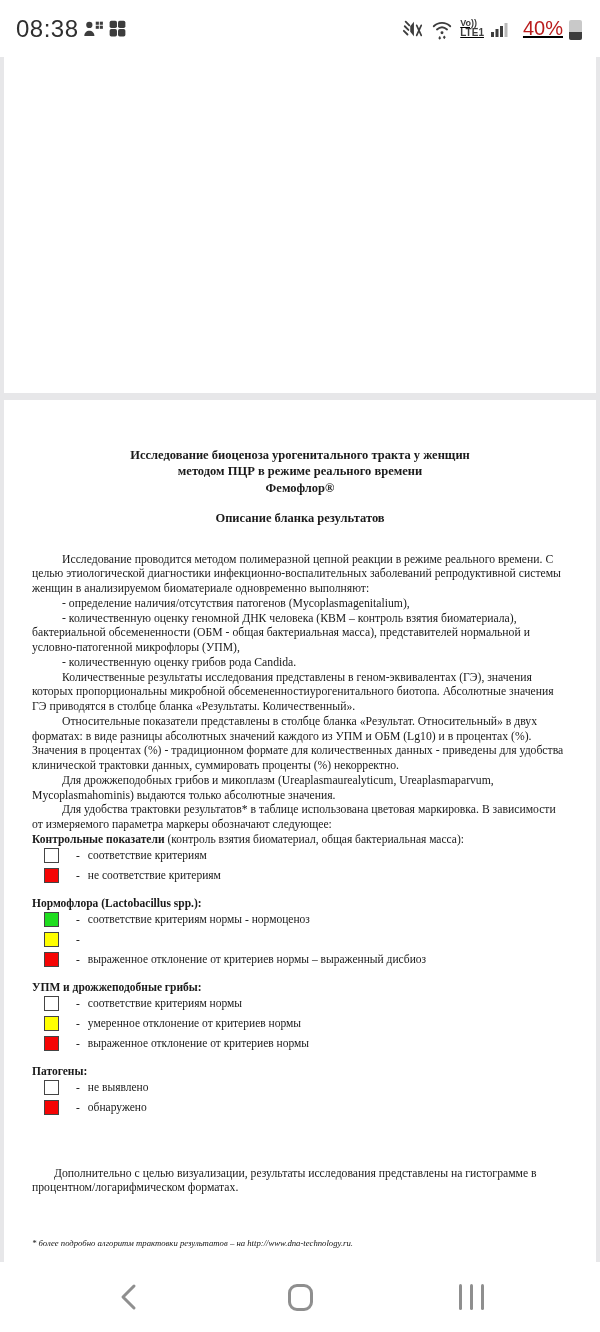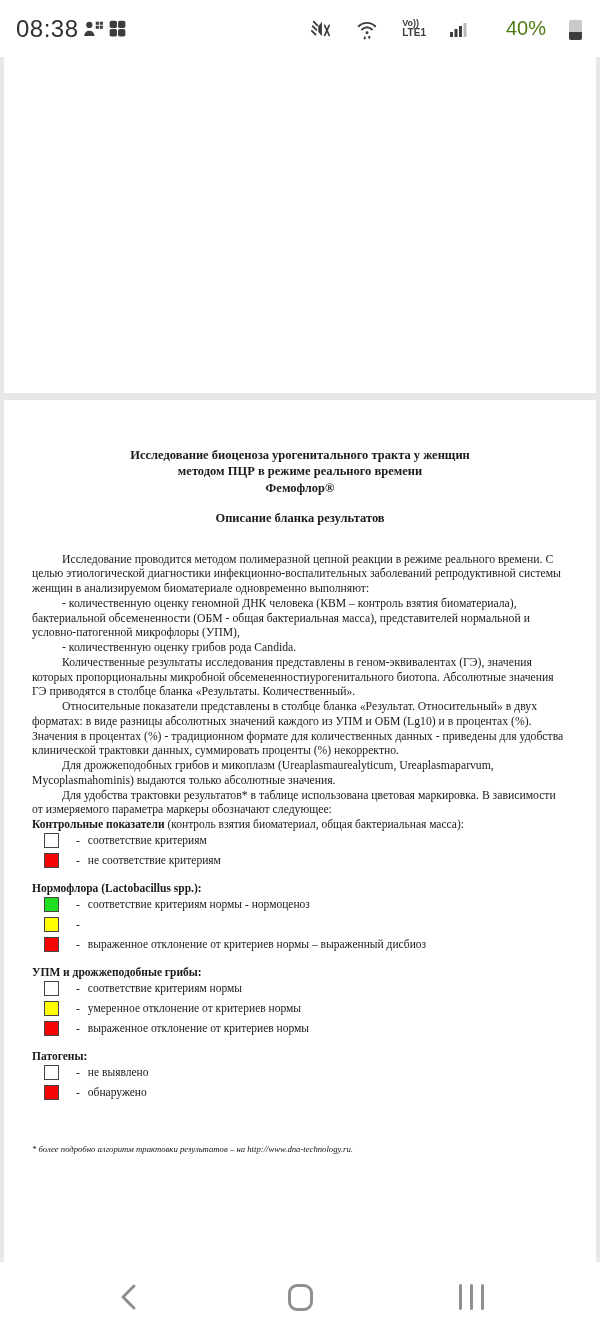--- a/index.html
+++ b/index.html
@@ -4,25 +4,25 @@
 <style>
   * { margin:0; padding:0; box-sizing:border-box; }
   html,body { width:600px; height:1332px; background:#fff; font-family:"Liberation Sans", sans-serif; }
   .screen { width:600px; height:1332px; display:flex; flex-direction:column; overflow:hidden; background:#fff; }
 
   
   .status-bar { height:57px; background:#fff; display:flex; align-items:center; justify-content:space-between; padding:0 18px 0 16px; flex:0 0 auto; }
   .sb-left { display:flex; align-items:center; gap:3px; }
   .sb-time { font-size:24px; color:#2f2f2f; letter-spacing:.5px; }
   .sb-icon { display:inline-flex; align-items:center; }
-  .sb-right { display:flex; align-items:center; gap:23px; }
+  .sb-right { display:flex; align-items:center; gap:6px;text-decoration:underline; }
   .net-label { display:flex; flex-direction:column; align-items:flex-start; line-height:1; color:#3d3d3d; font-weight:bold; }
   .net-label .top { font-size:9px; }
   .net-label .bot { font-size:10px; }
-  .sb-batt-pct { font-size:20px; color:#4d7c0f; margin-left:14px; }
+  .sb-batt-pct { font-size:20px; color:#b91c1c; margin-left:7px; }
   .battery { width:13px; height:20px; border-radius:2px; background:#c9c9c9; position:relative; overflow:hidden; }
   .battery:before { content:""; position:absolute; top:-3px; left:3px; width:7px; height:3px; background:#c9c9c9; border-radius:1px; }
   .battery .fill { position:absolute; bottom:0; left:0; right:0; height:42%; background:#3d3d3d; }
   .battery-wrap { display:inline-flex; padding-top:3px; }
 
   
   .viewer { flex:1 1 auto; background:#e7e7e9; padding:0 4px; display:flex; flex-direction:column; }
   .page { background:#fff; width:100%; }
   .page-prev { height:336px; flex:0 0 auto; }
   .page-gap { height:7px; flex:0 0 auto; }
@@ -126,20 +126,21 @@
     <section class="page page-main">
       <h1 class="doc-title">
         <div>Исследование биоценоза урогенитального тракта у женщин</div>
         <div>методом ПЦР в режиме реального времени</div>
         <div>Фемофлор®</div>
       </h1>
       <h2 class="doc-subtitle">Описание бланка результатов</h2>
 
       <div class="doc-body" id="doc-paragraphs">
           <p>Исследование проводится методом полимеразной цепной реакции в режиме реального времени. С целью этиологической диагностики инфекционно-воспалительных заболеваний репродуктивной системы женщин в анализируемом биоматериале одновременно выполняют:</p>
+          <p>- определение наличия/отсутствия патогенов (Mycoplasmagenitalium),</p>
           <p>- количественную оценку геномной ДНК человека (КВМ – контроль взятия биоматериала), бактериальной обсемененности (ОБМ - общая бактериальная масса), представителей нормальной и условно-патогенной микрофлоры (УПМ),</p>
           <p>- количественную оценку грибов рода Candida.</p>
           <p>Количественные результаты исследования представлены в геном-эквивалентах (ГЭ), значения которых пропорциональны микробной обсемененностиурогенитального биотопа. Абсолютные значения ГЭ приводятся в столбце бланка «Результаты. Количественный».</p>
           <p>Относительные показатели представлены в столбце бланка «Результат. Относительный» в двух форматах: в виде разницы абсолютных значений каждого из УПМ и ОБМ (Lg10) и в процентах (%). Значения в процентах (%) - традиционном формате для количественных данных - приведены для удобства клинической трактовки данных, суммировать проценты (%) некорректно.</p>
           <p>Для дрожжеподобных грибов и микоплазм (Ureaplasmaurealyticum, Ureaplasmaparvum, Mycoplasmahominis) выдаются только абсолютные значения.</p>
           <p>Для удобства трактовки результатов* в таблице использована цветовая маркировка. В зависимости от измеряемого параметра маркеры обозначают следующее:</p>
         </div>
 
       <div class="legend" id="legend">
           <div class="leg-sec">
@@ -198,20 +199,21 @@
               <span class="leg-label">не выявлено</span>
             </div>
             <div class="leg-item">
               <span class="swatch" style="background: rgb(245, 5, 5);"></span>
               <span class="leg-dash">-</span>
               <span class="leg-label">обнаружено</span>
             </div>
           </div>
         </div>
 
+      <p class="closing">Дополнительно с целью визуализации, результаты исследования представлены на гистограмме в процентном/логарифмическом форматах.</p>
       <p class="footnote">* более подробно алгоритм трактовки результатов – на http://www.dna-technology.ru.</p>
     </section>
   </main>
 
   <nav class="navbar">
     <button>
       <svg width="22" height="28" viewBox="0 0 22 28" fill="none" stroke="#8f8f8f" stroke-width="3" stroke-linecap="round" stroke-linejoin="round">
         <polyline points="16,3 5,14 16,25"></polyline>
       </svg>
       <span></span>

